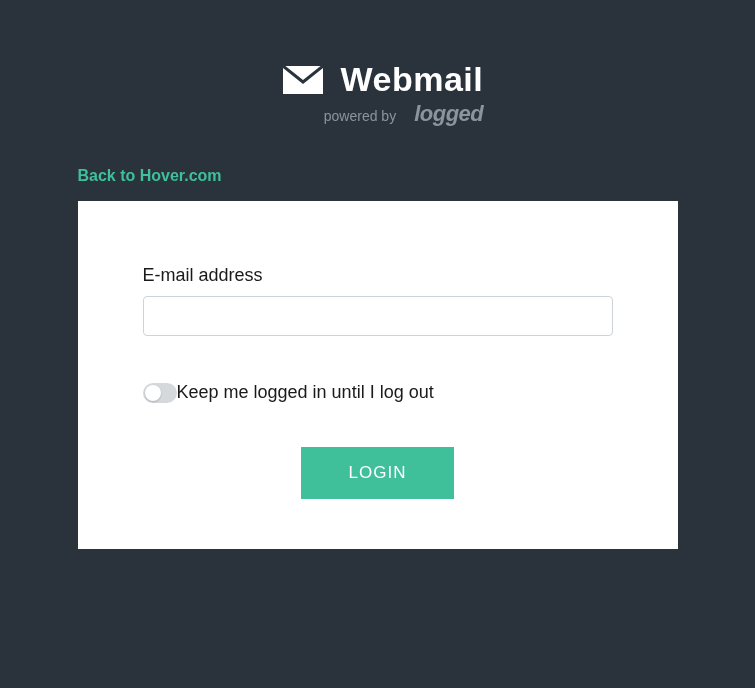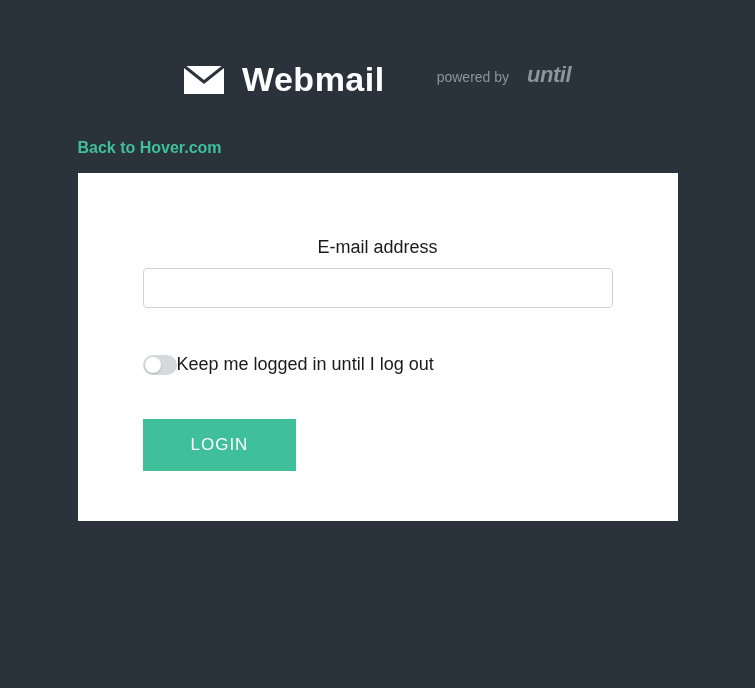--- a/index.html
+++ b/index.html
@@ -15,22 +15,22 @@
       overflow: hidden;
     }
     .container {
       padding-top: 60px;
       display: flex;
       flex-direction: column;
       align-items: center;
     }
     .logo-block {
       display: flex;
-      flex-direction: row;
-      align-items: flex-start;
+      flex-direction: column;
+      align-items: flex-end;
       margin-bottom: 40px;
     }
     .logo-row {
       display: flex;
       align-items: center;
       gap: 18px;
     }
     .mail-icon svg {
       display: block;
     }
@@ -73,21 +73,20 @@
       padding: 64px 65px 50px 65px;
     }
     .form-group {
       margin-bottom: 28px;
     }
     .label {
       color: #1a1a1a;
       font-size: 18px;
       margin-bottom: 10px;
       display: block;
-      text-align: center;
     }
     .text-input {
       width: 100%;
       height: 40px;
       border: 1px solid #cdd3d8;
       border-radius: 4px;
       padding: 0 10px;
       font-size: 15px;
       outline: none;
     }
@@ -115,21 +114,21 @@
       top: 2px;
       left: 2px;
       box-shadow: 0 1px 2px rgba(0,0,0,0.2);
     }
     .toggle-label {
       color: #1a1a1a;
       font-size: 18px;
     }
     .btn-row {
       display: flex;
-      justify-content: flex-start;
+      justify-content: center;
     }
     .login-btn {
       background: #3fbf9a;
       color: #ffffff;
       border: none;
       padding: 16px 48px;
       font-size: 17px;
       letter-spacing: 1px;
       cursor: pointer;
     }
@@ -143,21 +142,21 @@
       <span class="mail-icon">
         <svg width="40" height="28" viewBox="0 0 40 28">
           <rect x="0" y="0" width="40" height="28" fill="#ffffff"></rect>
           <polyline points="0,0 20,16 40,0" fill="none" stroke="#2a333c" stroke-width="3"></polyline>
         </svg>
       </span>
       <span class="webmail-text">Webmail</span>
     </div>
     <div class="powered-row">
       <span>powered by</span>
-      <span class="hover-brand">until</span>
+      <span class="hover-brand">logged</span>
     </div>
   </div>
 
   <div class="back-link">
     <a href="#">Back to Hover.com</a>
   </div>
 
   <div class="card">
     <div class="form-group">
       <label class="label">E-mail address</label>

